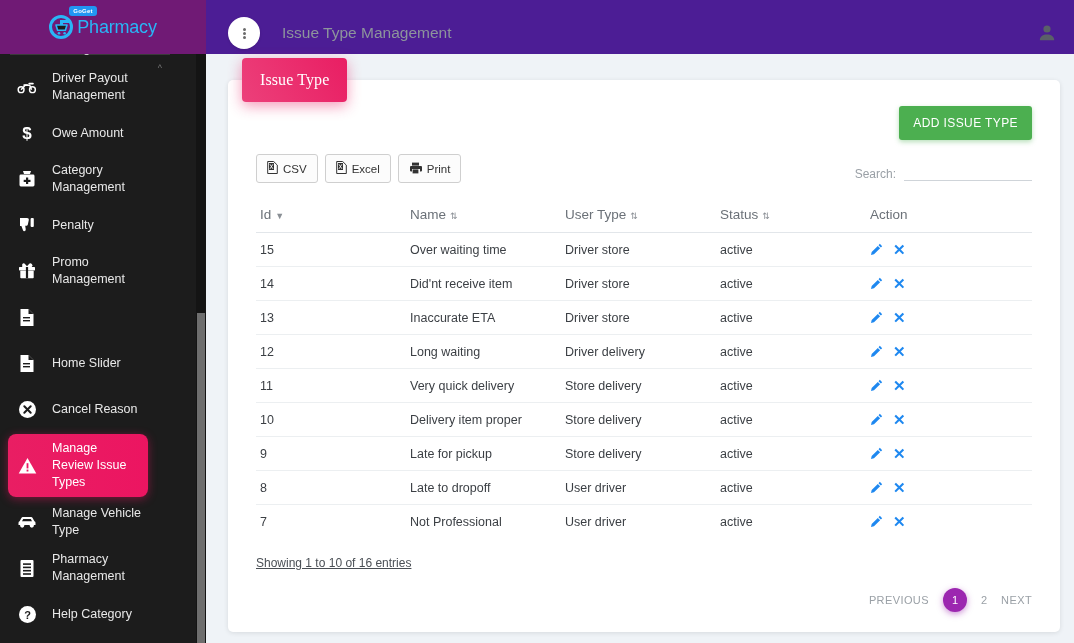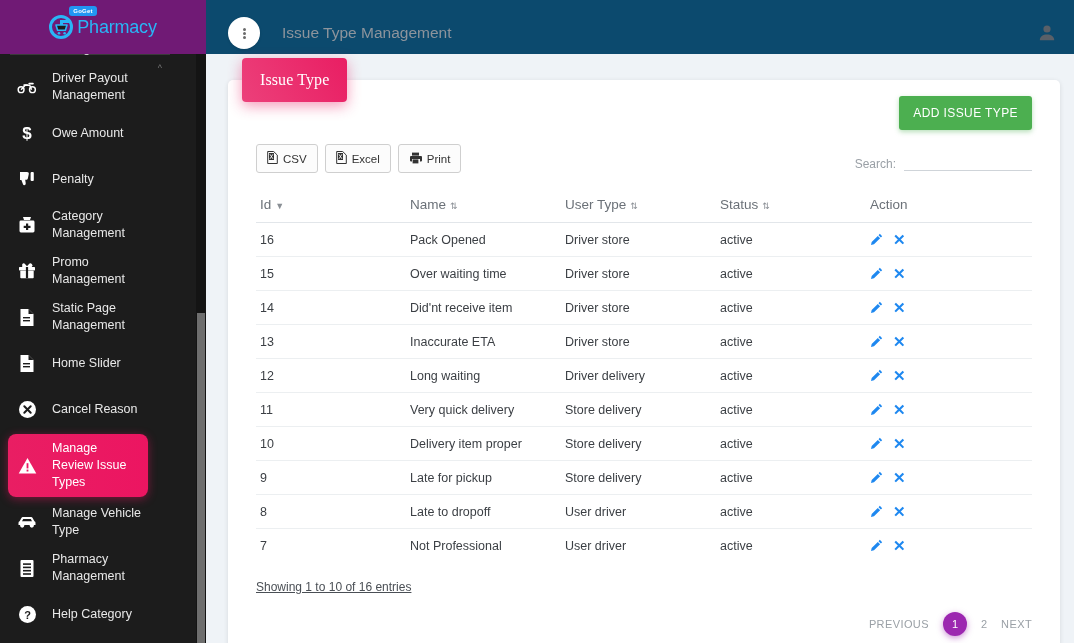--- a/index.html
+++ b/index.html
@@ -122,21 +122,21 @@
     flex: 1;
     height: 643px;
     background: #eff3f7;
     position: relative;
     overflow: hidden;
   }
   .topbar {
     height: 54px;
     display: flex; align-items: center;
     padding: 12px 18px 0 22px;
-    background: #0c4a6e;
+    background: #4c1d95;
   }
   .kebab-btn {
     width: 32px; height: 32px;
     border-radius: 50%;
     background: #fff;
     display: flex; align-items: center; justify-content: center;
     box-shadow: 0 1px 3px rgba(0,0,0,.12);
     cursor: pointer;
     flex: 0 0 32px;
   }
@@ -169,21 +169,21 @@
     top: -22px; left: 14px;
     background: linear-gradient(60deg,#ec407a,#e91e63);
     color: #fff;
     padding: 13px 18px;
     font-size: 16px;
     border-radius: 4px;
     box-shadow: 0 4px 14px rgba(233,30,99,.45);
     letter-spacing: .1px;
     font-family: Liberation Serif, serif;
   }
-  .card-actions { display: flex; justify-content: flex-end; padding-top: 16px; }
+  .card-actions { display: flex; justify-content: flex-end; padding-top: 26px; }
   .btn-add {
     background: #4caf50;
     color: #fff;
     border: none;
     border-radius: 3px;
     padding: 10px 14px;
     font-size: 12px;
     letter-spacing: .4px;
     cursor: pointer;
     box-shadow: 0 2px 5px rgba(76,175,80,.4);
@@ -325,37 +325,37 @@
             <svg width="14" height="20" viewBox="0 0 14 20">
               <text x="7" y="16" text-anchor="middle" font-size="17" font-weight="bold" fill="currentColor" font-family="Liberation Sans, sans-serif">$</text>
             </svg>
           </span>
           <span class="nav-label">Owe Amount</span>
         </div>
 
         <div class="nav-item">
           <span class="nav-icon">
             <svg width="18" height="18" viewBox="0 0 18 18" fill="currentColor">
-              <path d="M2 2 h7 c1.4 0 2 .8 1.8 2 l-.9 4.2 c-.2 1-.9 1.5-1.8 1.5 H7.2 l.5 3.4 c.2 1.4-.6 2.2-1.5 2.2 -.6 0-1-.4-1.2-1 L3.4 10 H2 z"></path>
-              <rect x="12.6" y="2" width="3.2" height="9" rx="1"></rect>
-            </svg>
-          </span>
-          <span class="nav-label">Penalty</span>
-        </div>
-
-        <div class="nav-item">
-          <span class="nav-icon">
-            <svg width="18" height="18" viewBox="0 0 18 18" fill="currentColor">
               <path d="M5 1 h8 l-1 3 H6 z"></path>
               <rect x="1.5" y="4.5" width="15" height="12" rx="1.4"></rect>
               <rect x="8" y="7.5" width="2.2" height="6.5" fill="#1c1c1c"></rect>
               <rect x="5.7" y="9.8" width="6.8" height="2.2" fill="#1c1c1c"></rect>
             </svg>
           </span>
           <span class="nav-label">Category Management</span>
+        </div>
+
+        <div class="nav-item">
+          <span class="nav-icon">
+            <svg width="18" height="18" viewBox="0 0 18 18" fill="currentColor">
+              <path d="M2 2 h7 c1.4 0 2 .8 1.8 2 l-.9 4.2 c-.2 1-.9 1.5-1.8 1.5 H7.2 l.5 3.4 c.2 1.4-.6 2.2-1.5 2.2 -.6 0-1-.4-1.2-1 L3.4 10 H2 z"></path>
+              <rect x="12.6" y="2" width="3.2" height="9" rx="1"></rect>
+            </svg>
+          </span>
+          <span class="nav-label">Penalty</span>
         </div>
 
         <div class="nav-item">
           <span class="nav-icon">
             <svg width="18" height="18" viewBox="0 0 18 18" fill="currentColor">
               <path d="M4.2 2.2a2 2 0 0 1 3 0L9 4.2l1.8-2a2 2 0 1 1 2.9 2.7H4.2z"></path>
               <rect x="1" y="5" width="16" height="3.4" rx=".6"></rect>
               <rect x="2.3" y="8.8" width="13.4" height="7.4" rx=".8"></rect>
               <rect x="7.9" y="5" width="2.2" height="11.2" fill="#1c1c1c"></rect>
             </svg>
@@ -365,21 +365,20 @@
 
         <div class="nav-item">
           <span class="nav-icon">
             <svg width="16" height="19" viewBox="0 0 16 19" fill="currentColor">
               <path d="M1.5 1 h8 l5 5 v12 h-13z"></path>
               <path d="M9.5 1 v5 h5" fill="#1c1c1c"></path>
               <rect x="4" y="9" width="7" height="1.4" fill="#1c1c1c"></rect>
               <rect x="4" y="12" width="7" height="1.4" fill="#1c1c1c"></rect>
             </svg>
           </span>
-          <span class="nav-label">Static Page Management</span>
         </div>
 
         <div class="nav-item">
           <span class="nav-icon">
             <svg width="16" height="19" viewBox="0 0 16 19" fill="currentColor">
               <path d="M1.5 1 h8 l5 5 v12 h-13z"></path>
               <path d="M9.5 1 v5 h5" fill="#1c1c1c"></path>
               <rect x="4" y="9" width="7" height="1.4" fill="#1c1c1c"></rect>
               <rect x="4" y="12" width="7" height="1.4" fill="#1c1c1c"></rect>
             </svg>
@@ -539,36 +538,20 @@
               <th class="col-status">
                 <span>Status</span><span class="sort">⇅</span>
               </th>
               <th class="col-action">
                 <span>Action</span>
               </th>
             </tr>
           </thead>
           <tbody id="tbody">
               <tr>
-                <td class="col-id">16</td>
-                <td class="col-name">Pack Opened</td>
-                <td class="col-user">Driver store</td>
-                <td class="col-status">active</td>
-                <td class="col-action">
-                  <span class="act">
-                    <a>
-                      <svg width="13" height="13" viewBox="0 0 14 14" fill="currentColor">
-                        <path d="M10.6.9l2.5 2.5-1.4 1.4-2.5-2.5zM8.4 3.1l2.5 2.5-6.6 6.6-3.2.7.7-3.2z"></path>
-                      </svg>
-                    </a>
-                    <a class="x">✕</a>
-                  </span>
-                </td>
-              </tr>
-              <tr>
                 <td class="col-id">15</td>
                 <td class="col-name">Over waiting time</td>
                 <td class="col-user">Driver store</td>
                 <td class="col-status">active</td>
                 <td class="col-action">
                   <span class="act">
                     <a>
                       <svg width="13" height="13" viewBox="0 0 14 14" fill="currentColor">
                         <path d="M10.6.9l2.5 2.5-1.4 1.4-2.5-2.5zM8.4 3.1l2.5 2.5-6.6 6.6-3.2.7.7-3.2z"></path>
                       </svg>

